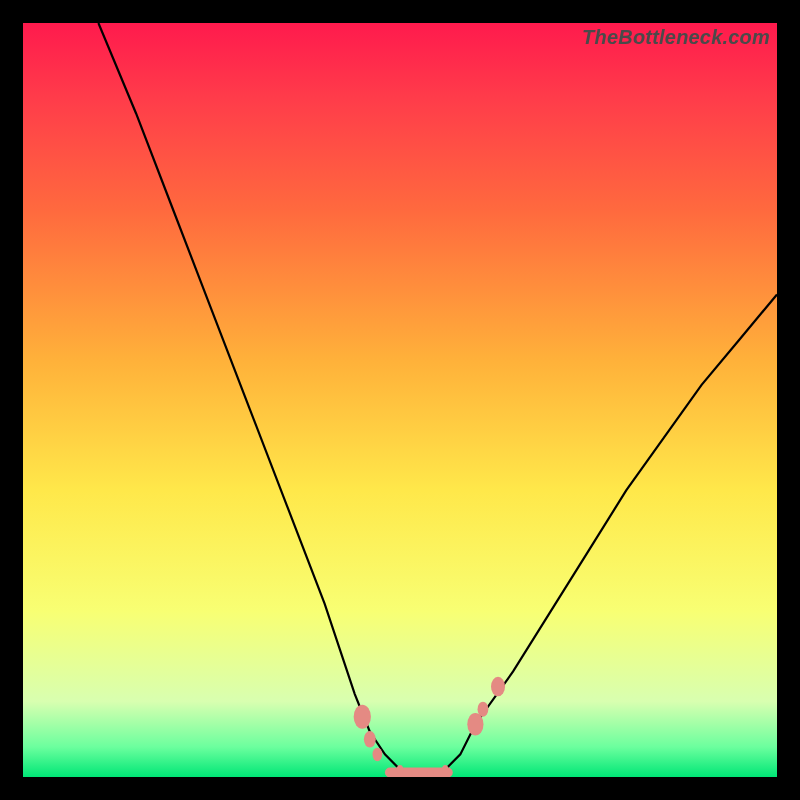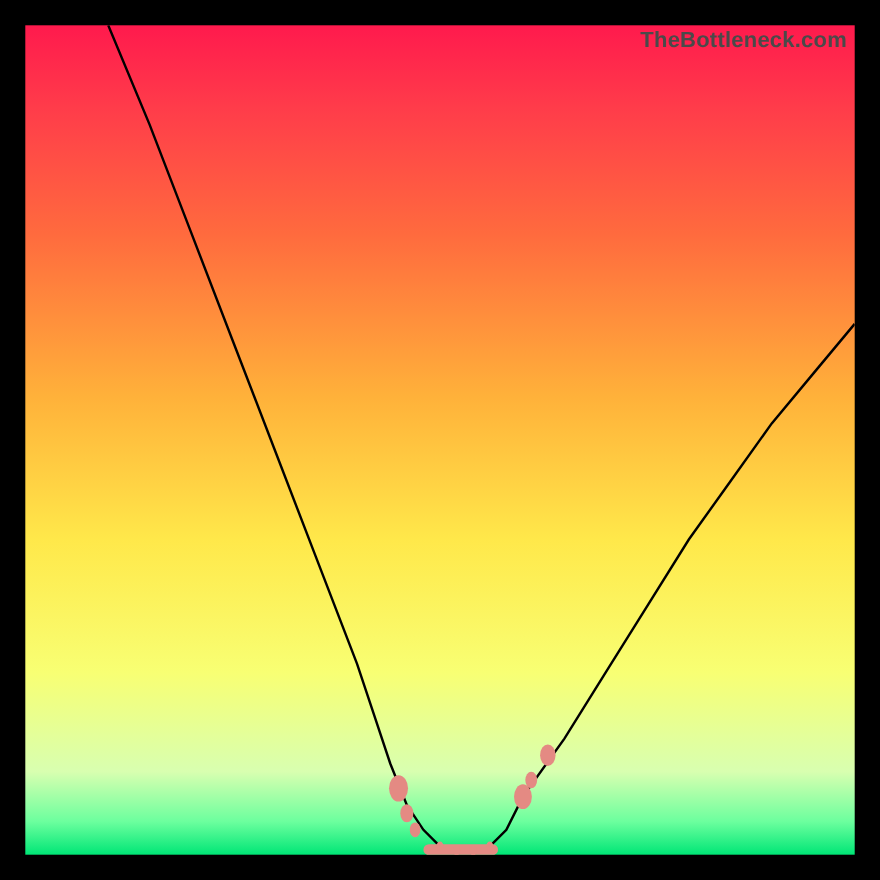--- a/index.html
+++ b/index.html
@@ -29,20 +29,21 @@
   }
   .attribution {
     position: absolute;
     top: 26px;
     right: 30px;
     font-family: Arial, Helvetica, sans-serif;
     font-size: 20px;
     font-weight: bold;
     color: #4a4a4a;
     letter-spacing: 0.2px;
+    font-style: italic;
   }
   svg.curve {
     position: absolute;
     left: 0;
     top: 0;
     width: 754px;
     height: 754px;
   }
   .curve-path {
     fill: none;

